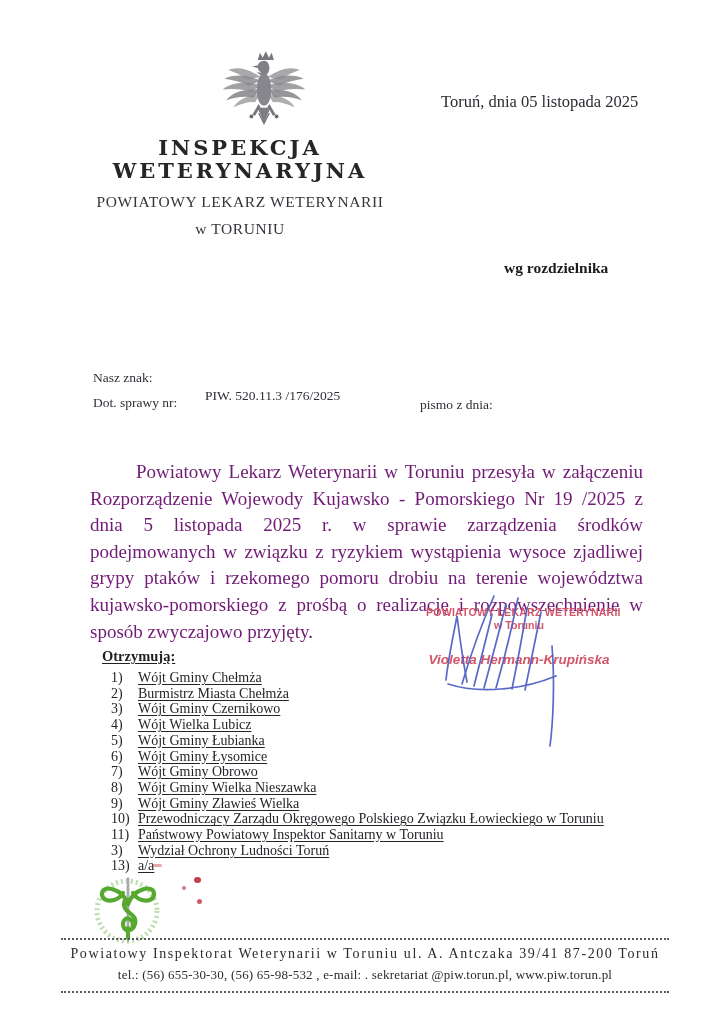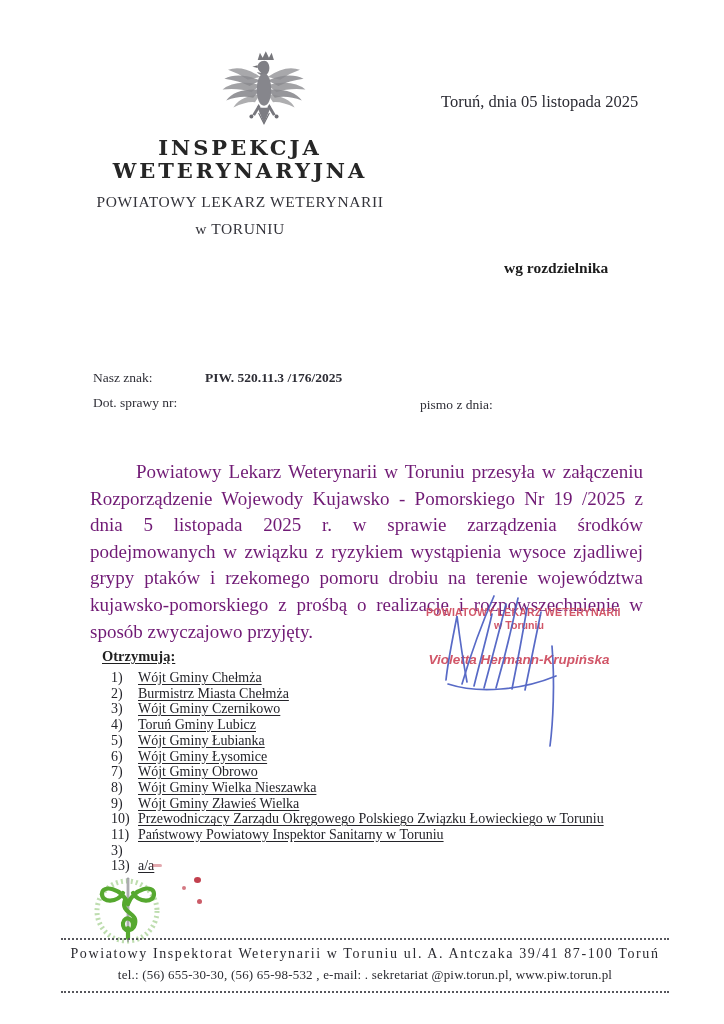--- a/index.html
+++ b/index.html
@@ -15,21 +15,21 @@
     font-family:"DejaVu Serif", serif; font-weight:bold;
     font-size:21px; letter-spacing:3px; line-height:1.1; color:#262626;
   }
   .org-l3 { margin-top:11px; font-size:15.5px; letter-spacing:0.6px; color:#33333a; }
   .org-l4 { margin-top:9px; font-size:15.5px; letter-spacing:0.6px; color:#33333a; }
   .date-line { position:absolute; left:441px; top:92px; font-size:16.5px; color:#2b2b33; }
   .addressee { position:absolute; left:504px; top:259px; font-size:15.5px; font-weight:bold; color:#1c1c1c; }
   
   .ref-label { position:absolute; font-size:13.5px; color:#2e2e36; }
   .r-nasz   { left:93px;  top:370px; }
-  .r-nasz-v { left:205px; top:370px;font-weight:bold; }
+  .r-nasz-v { left:205px; top:388px; }
   .r-dot    { left:93px;  top:395px; }
   .r-pismo  { left:420px; top:397px; }
   
   .body-par {
     position:absolute; left:90px; top:459px; width:553px;
     font-size:19px; line-height:1.40; text-align:justify;
     text-indent:46px; color:#701a75;
   }
   
   .stamp { position:absolute; left:426px; top:606px; width:186px; text-align:center;
@@ -146,21 +146,21 @@
       <div class="recip-row">
           <span class="recip-num">2)</span>
           <span class="recip-label">Burmistrz Miasta Chełmża</span>
         </div>
       <div class="recip-row">
           <span class="recip-num">3)</span>
           <span class="recip-label">Wójt Gminy Czernikowo</span>
         </div>
       <div class="recip-row">
           <span class="recip-num">4)</span>
-          <span class="recip-label">Toruń Gminy Lubicz</span>
+          <span class="recip-label">Wójt Wielka Lubicz</span>
         </div>
       <div class="recip-row">
           <span class="recip-num">5)</span>
           <span class="recip-label">Wójt Gminy Łubianka</span>
         </div>
       <div class="recip-row">
           <span class="recip-num">6)</span>
           <span class="recip-label">Wójt Gminy  Łysomice</span>
         </div>
       <div class="recip-row">
@@ -178,20 +178,21 @@
       <div class="recip-row">
           <span class="recip-num">10)</span>
           <span class="recip-label">Przewodniczący Zarządu Okręgowego Polskiego Związku Łowieckiego w Toruniu</span>
         </div>
       <div class="recip-row">
           <span class="recip-num">11)</span>
           <span class="recip-label">Państwowy Powiatowy Inspektor Sanitarny w Toruniu</span>
         </div>
       <div class="recip-row">
           <span class="recip-num">3)</span>
+          <span class="recip-label">Wydział Ochrony Ludności Toruń</span>
         </div>
       <div class="recip-row">
           <span class="recip-num">13)</span>
           <span class="recip-label">a/a</span>
         </div>
     </div>
   </div>
 
   <svg class="vet-logo" viewBox="0 0 80 74" xmlns="http://www.w3.org/2000/svg">
 
@@ -207,17 +208,17 @@
       <path d="M39 54 C39 58 39 61 39 64"></path>
     </g>
   </svg>
 
   <div class="speck sp1"></div>
   <div class="speck sp2"></div>
   <div class="speck sp3"></div>
   <div class="speck sp4"></div>
 
   <div class="footer">
-    <div class="footer-l1">Powiatowy Inspektorat Weterynarii w Toruniu ul. A. Antczaka 39/41 87-100 Toruń</div>
+    <div class="footer-l1">Powiatowy Inspektorat Weterynarii w Toruniu ul. A. Antczaka 39/41 87-200 Toruń</div>
     <div class="footer-l2">tel.:  (56) 655-30-30, (56) 65-98-532  ,  e-mail:  . sekretariat @piw.torun.pl,  www.piw.torun.pl</div>
   </div>
 
 </div>
 
 </body></html>

